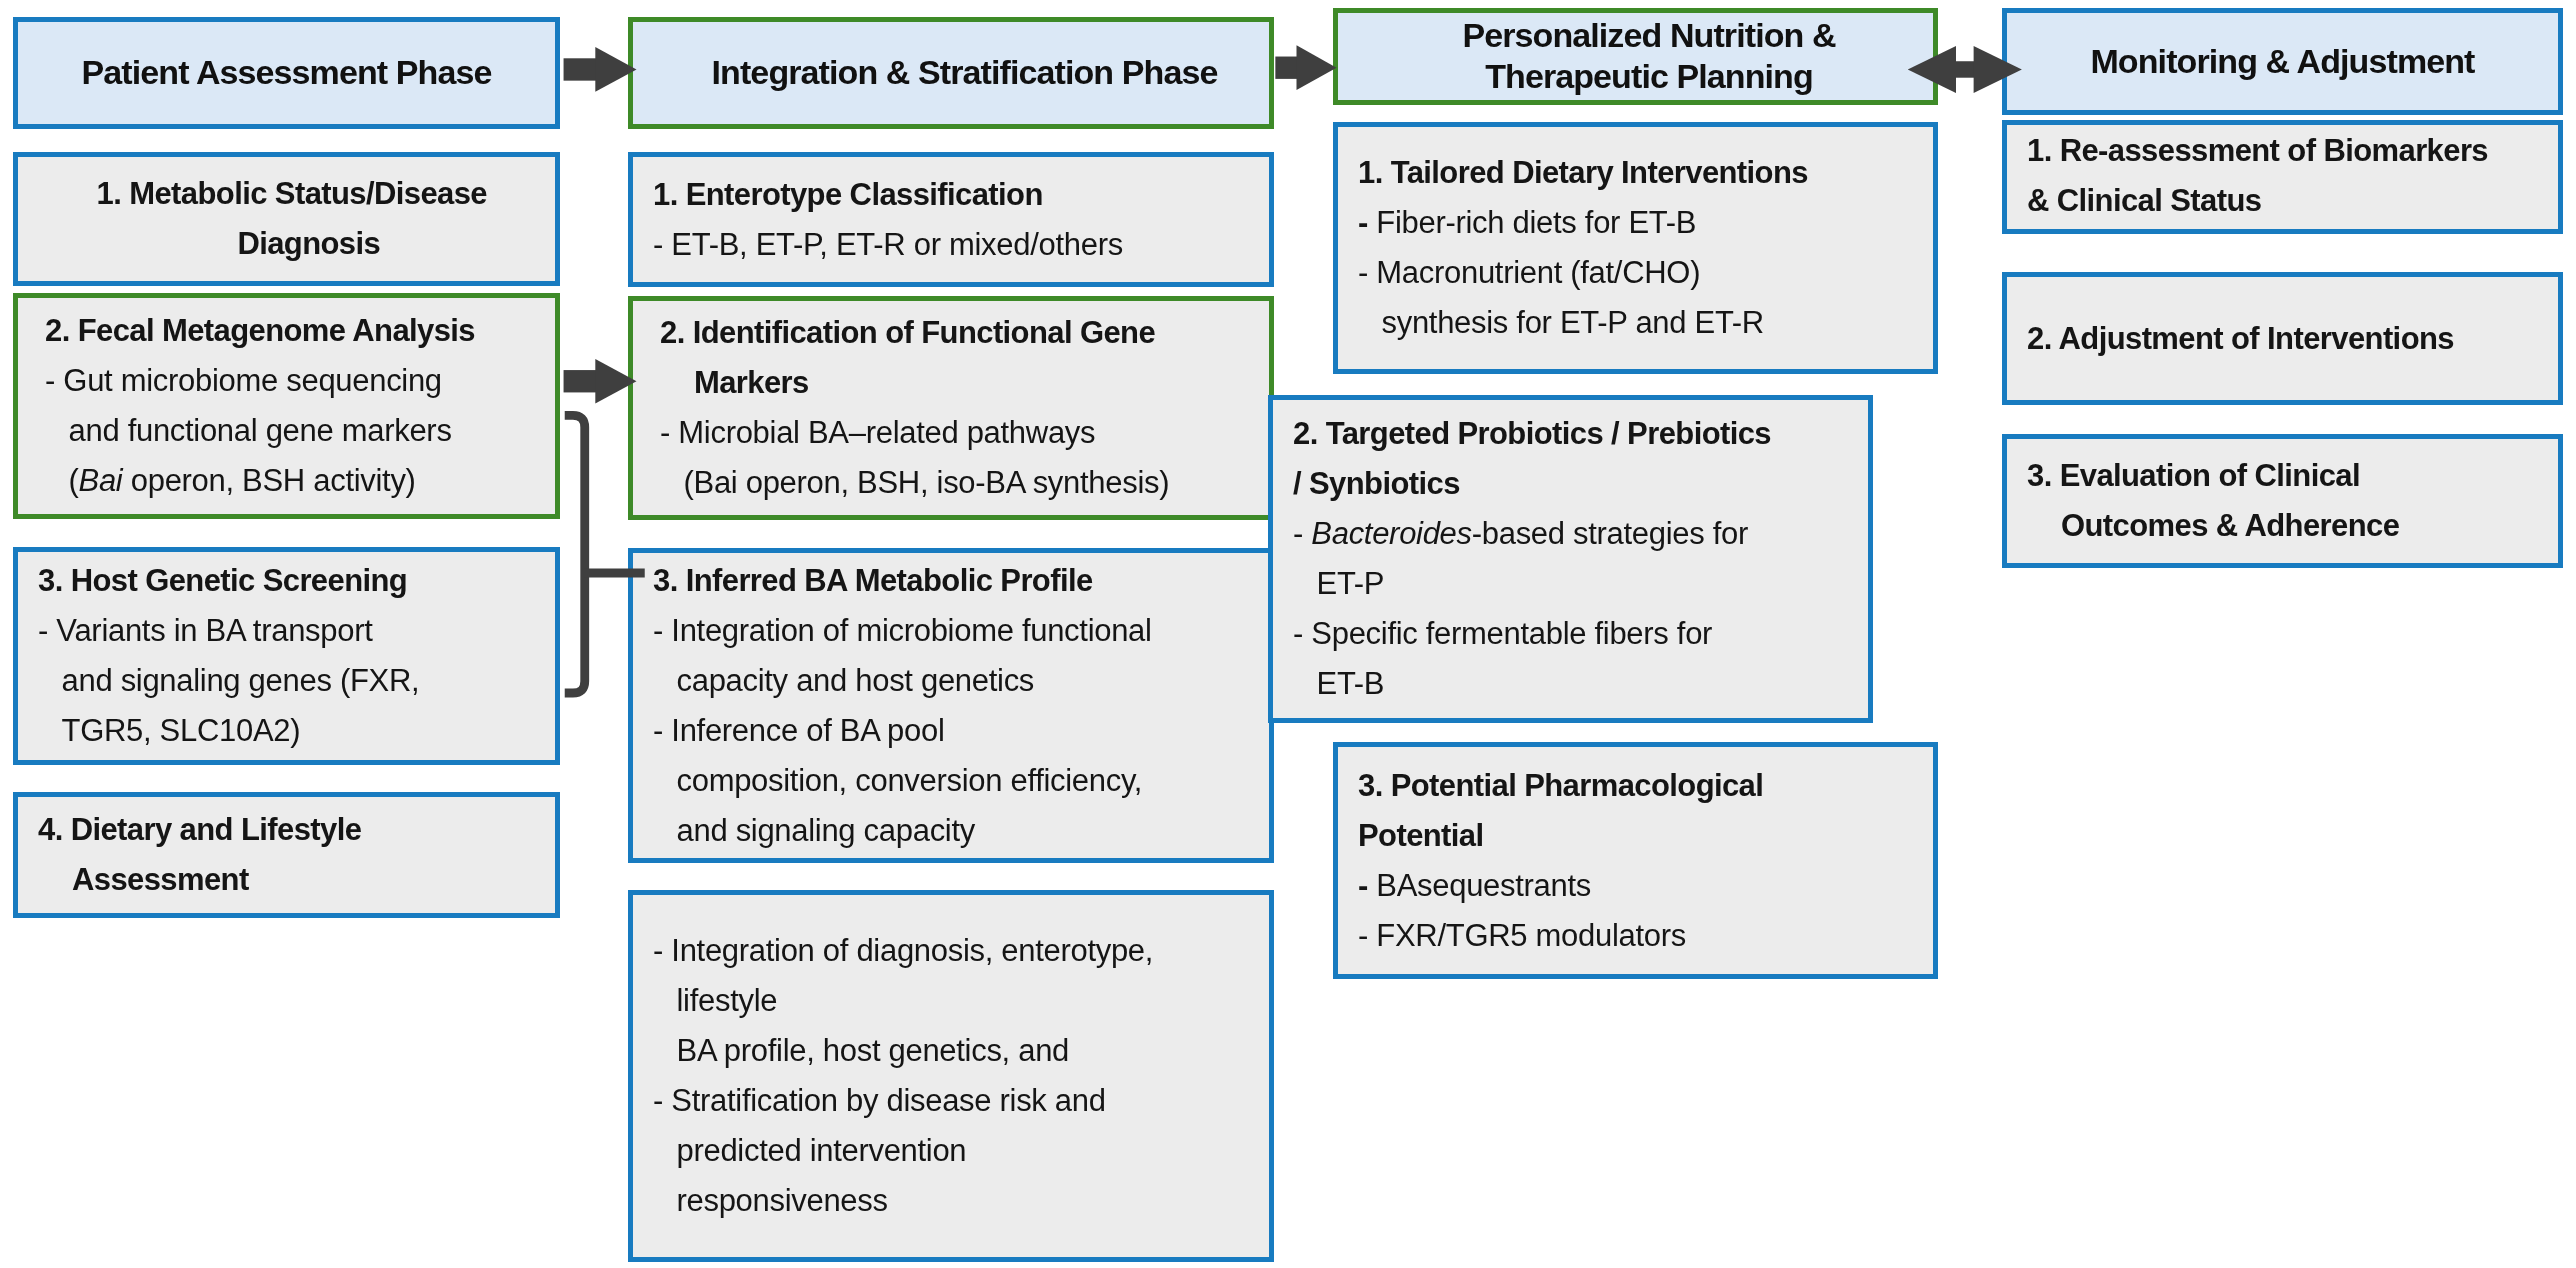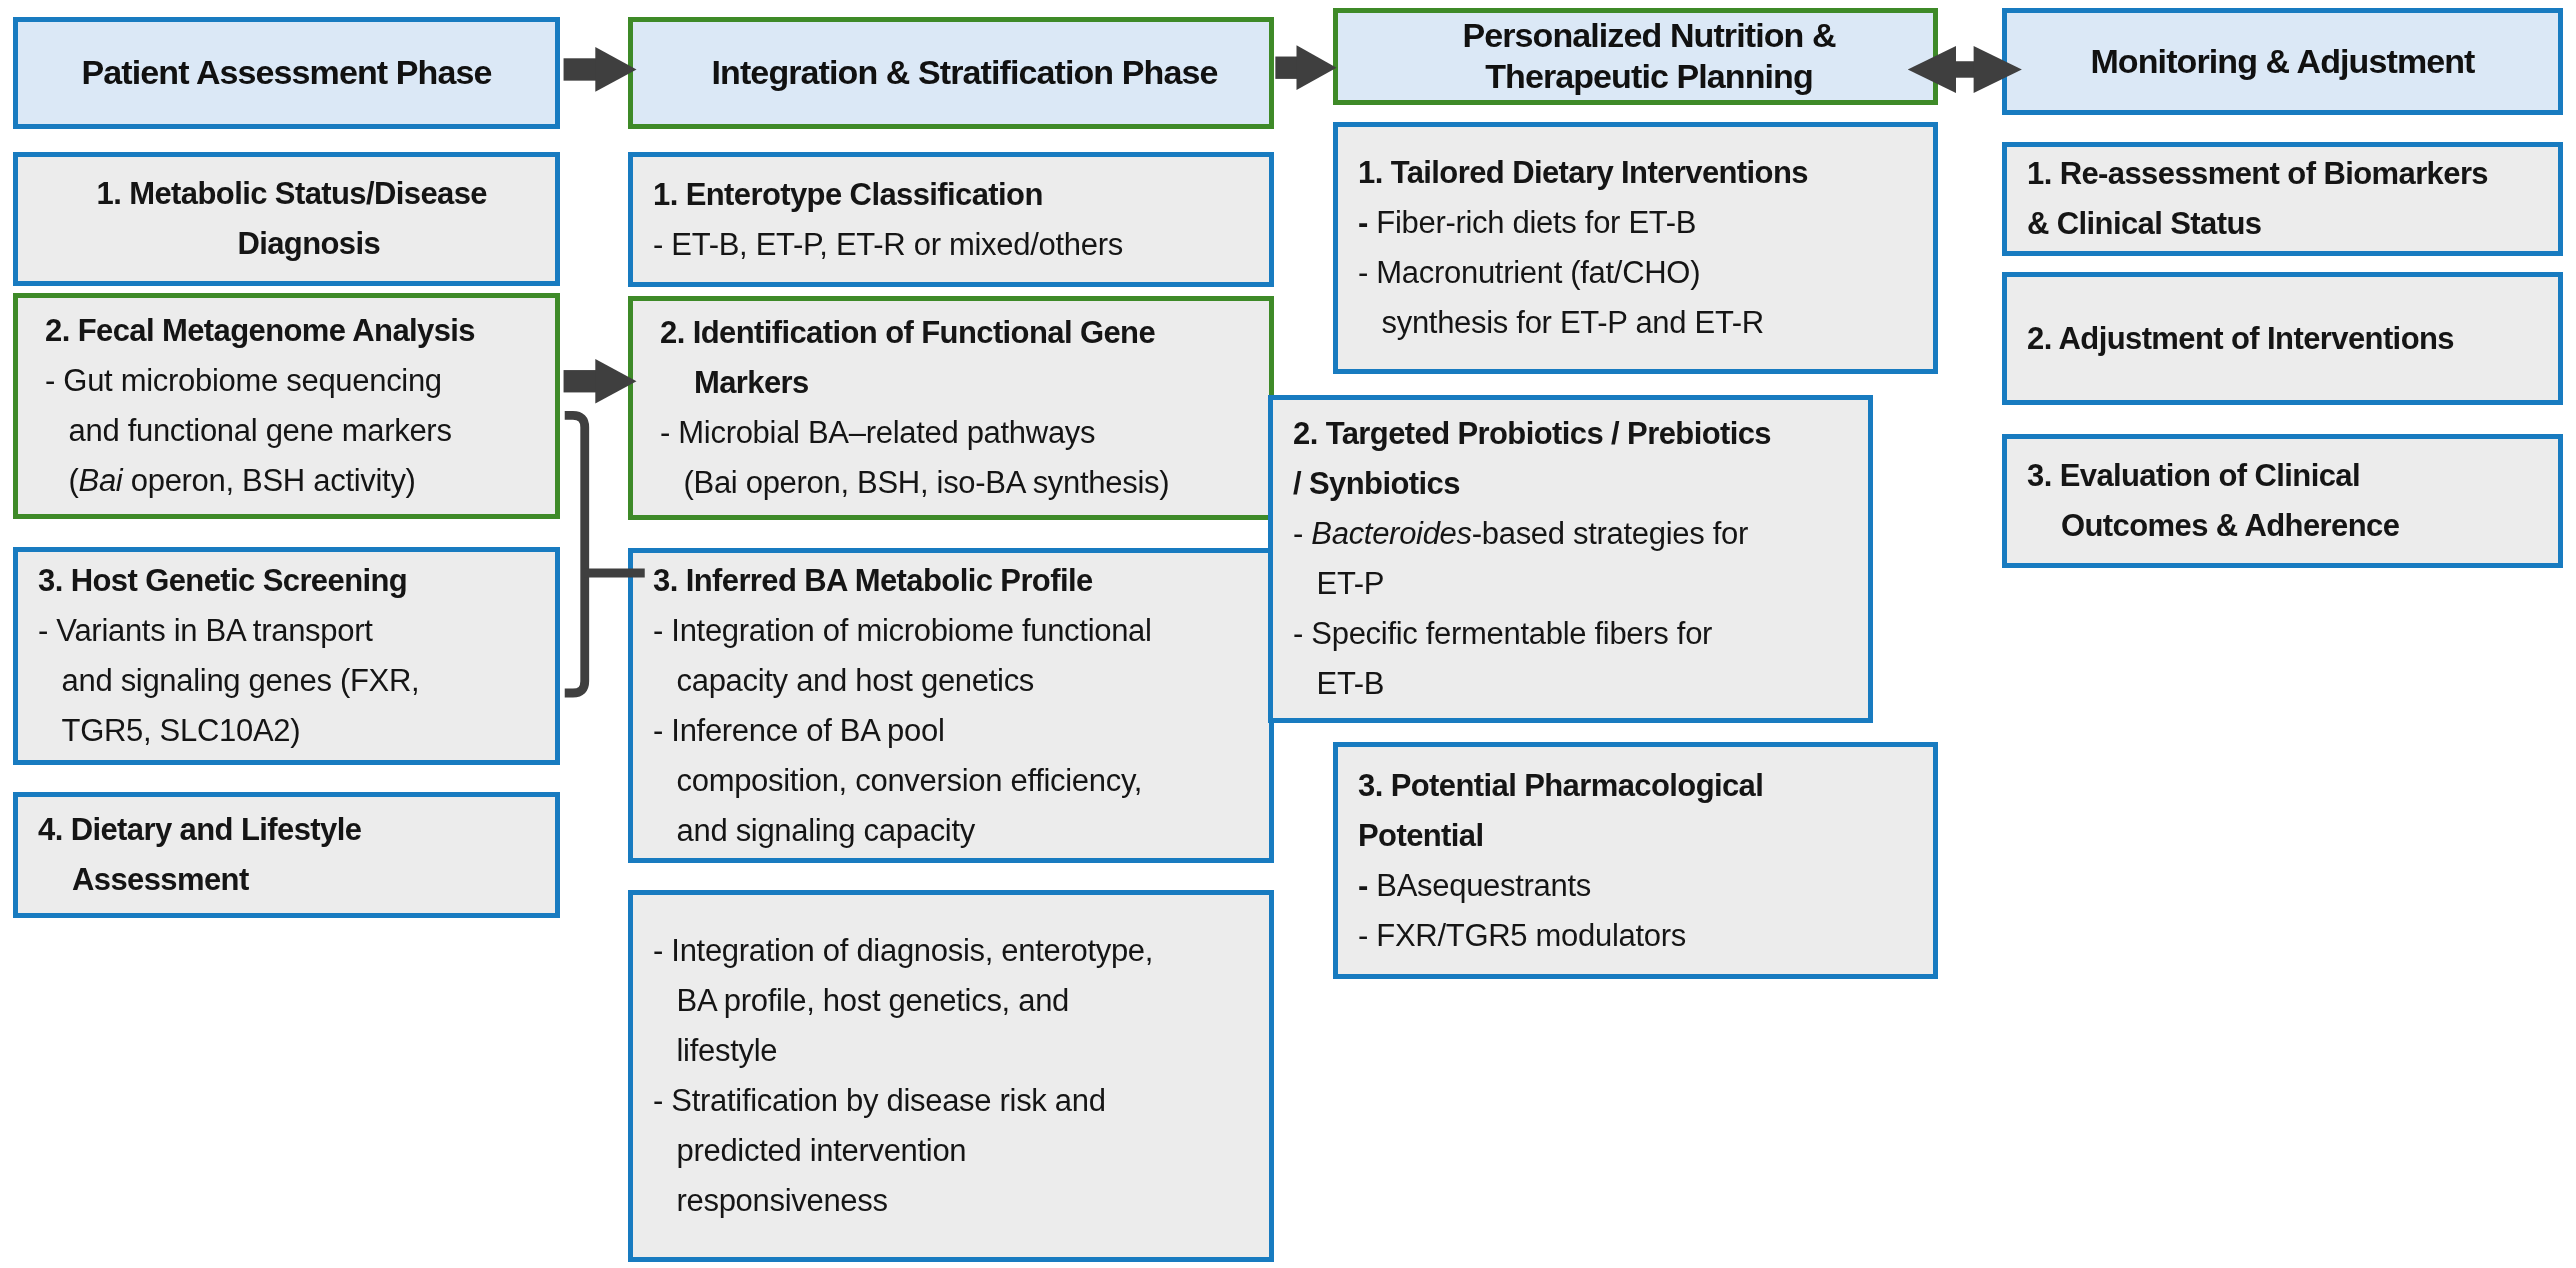--- a/index.html
+++ b/index.html
@@ -55,21 +55,21 @@
   #c1b1{left:628px;top:296px;width:646px;height:224px;}
   #c1b2{left:628px;top:548px;width:646px;height:315px;}
   #c1b3{left:628px;top:890px;width:646px;height:372px;}
   
   #c2h{left:1333px;top:7.6px;width:605px;height:97px;}
   #c2b0{left:1333px;top:122px;width:605px;height:252px;}
   #c2b1{left:1268px;top:395px;width:605px;height:328px;}
   #c2b2{left:1333px;top:742px;width:605px;height:237px;}
   
   #c3h{left:2002px;top:7.6px;width:561px;height:107px;}
-  #c3b0{left:2002px;top:142px;width:561px;height:114px;}
+  #c3b0{left:2002px;top:120px;width:561px;height:114px;justify-content:flex-end;}
   #c3b1{left:2002px;top:272px;width:561px;height:133px;}
   #c3b2{left:2002px;top:434px;width:561px;height:134px;}
 
   #overlay{position:absolute;left:0;top:0;width:2576px;height:1269px;pointer-events:none;}
 </style>
 </head>
 <body>
 
 <div class="canvas">
 
@@ -113,22 +113,22 @@
   <div class="box" id="c1b2">
     <div class="ln title"><span>3. Inferred BA Metabolic Profile</span></div>
     <div class="ln"><span>- Integration of microbiome functional</span></div>
     <div class="ln bcont"><span>capacity and host genetics</span></div>
     <div class="ln"><span>- Inference of BA pool</span></div>
     <div class="ln bcont"><span>composition, conversion efficiency,</span></div>
     <div class="ln bcont"><span>and signaling capacity</span></div>
   </div>
   <div class="box" id="c1b3">
     <div class="ln"><span>- Integration of diagnosis, enterotype,</span></div>
+    <div class="ln bcont"><span>lifestyle</span></div>
     <div class="ln bcont"><span>BA profile, host genetics, and</span></div>
-    <div class="ln bcont"><span>lifestyle</span></div>
     <div class="ln"><span>- Stratification by disease risk and</span></div>
     <div class="ln bcont"><span>predicted intervention</span></div>
     <div class="ln bcont"><span>responsiveness</span></div>
   </div>
 
   <div class="hdr green" id="c2h">
     <span>Personalized Nutrition &amp;</span>
     <span>Therapeutic Planning</span>
   </div>
   <div class="box" id="c2b0">

